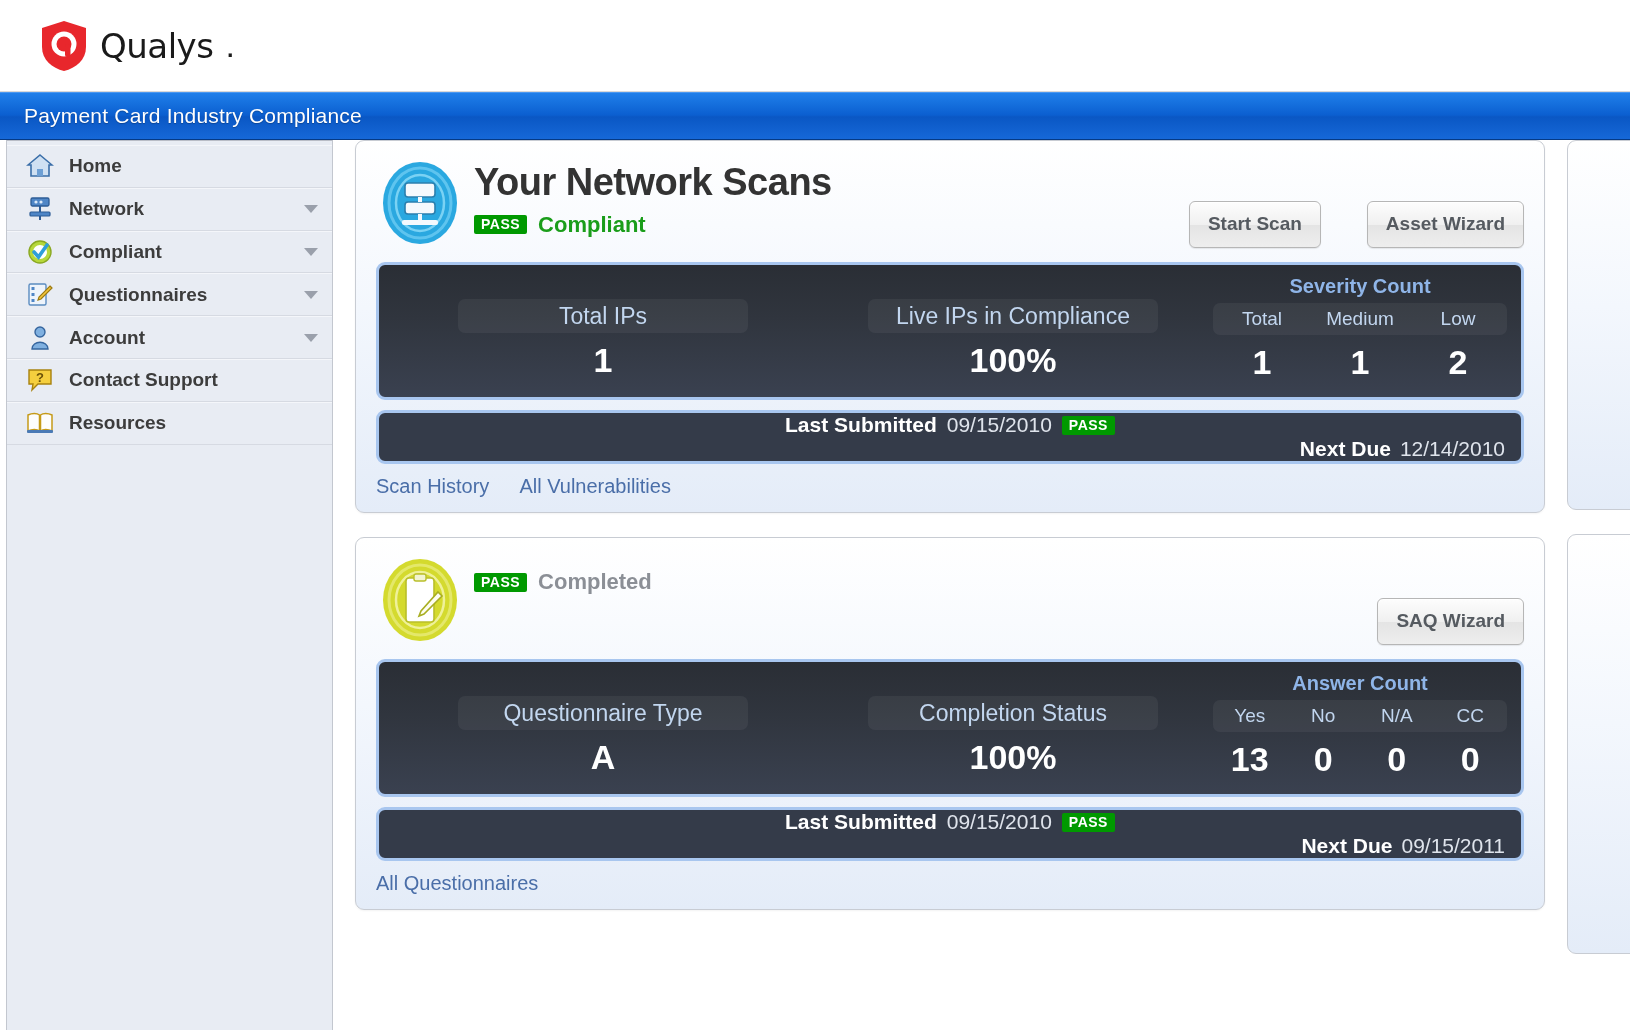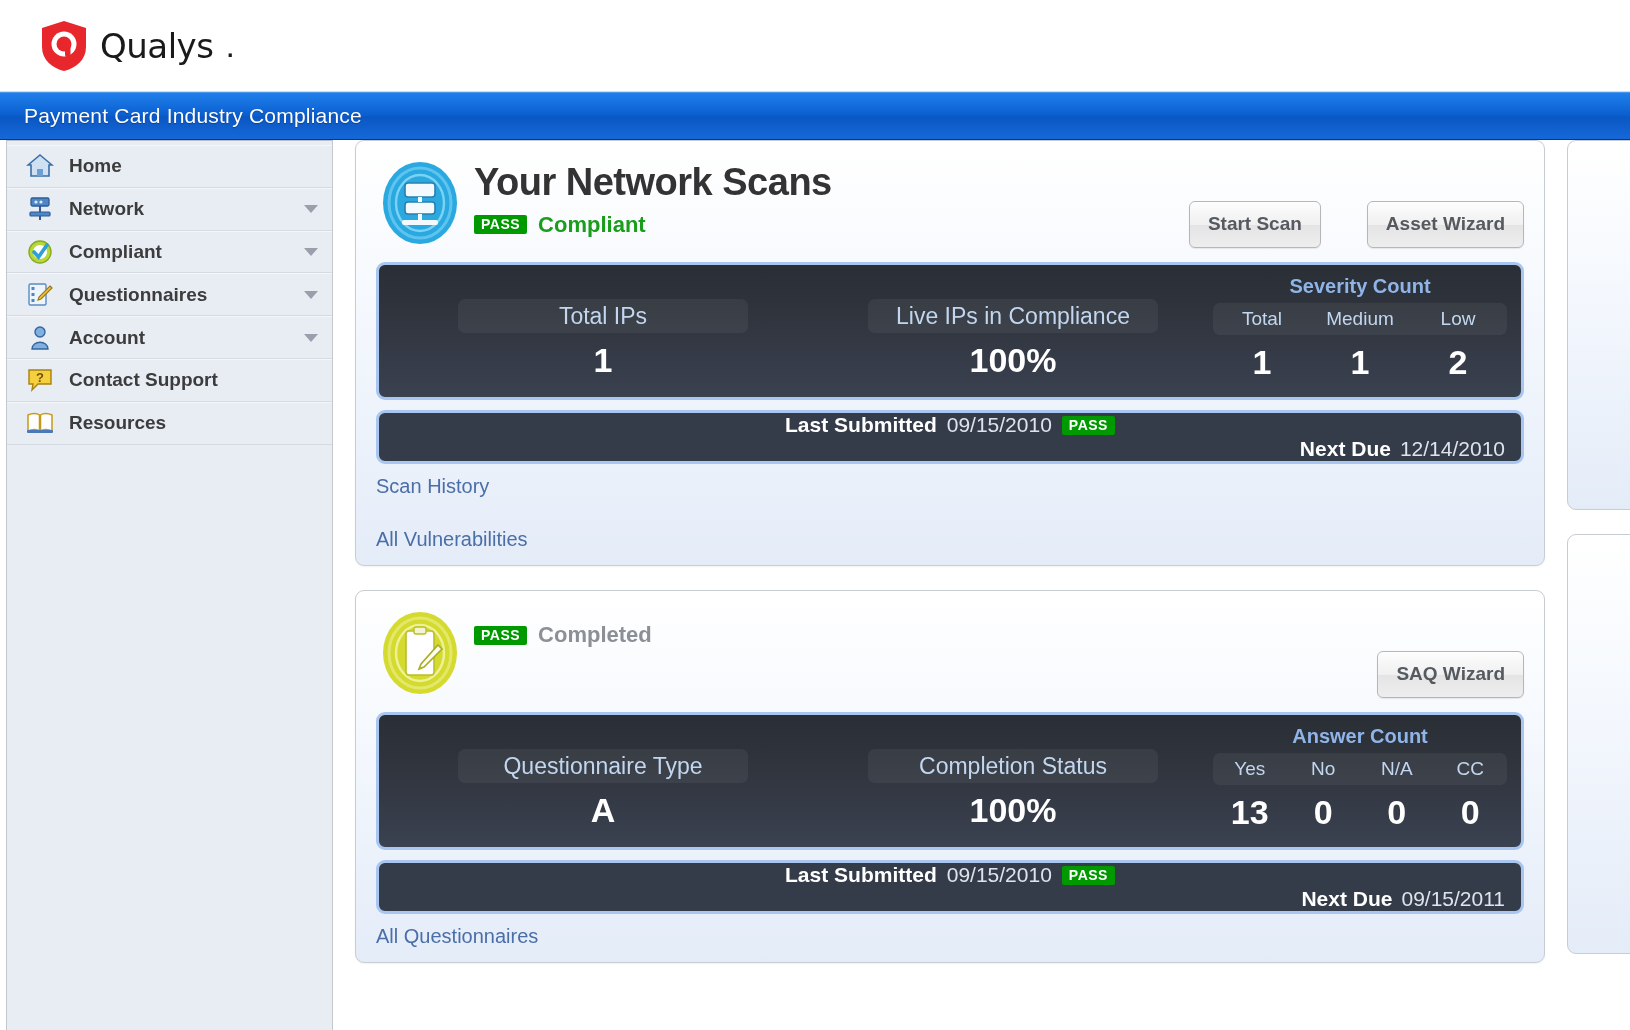--- a/index.html
+++ b/index.html
@@ -258,21 +258,20 @@
   .sub-val { color: #dfe4ec; font-size: 21px; }
   .sub-right { margin-left: auto; display: flex; align-items: center; gap: 9px; }
 
   
   .links-row {
     display: flex;
     justify-content: flex-start;
     gap: 30px;
     margin-top: 11px;
     padding-right: 4px;
-    flex-direction: column;
   }
   .link {
     color: #4a6ea8;
     font-size: 20px;
     text-decoration: none;
     cursor: pointer;
   }
 
   .gap-between { height: 24px; }
 </style>

